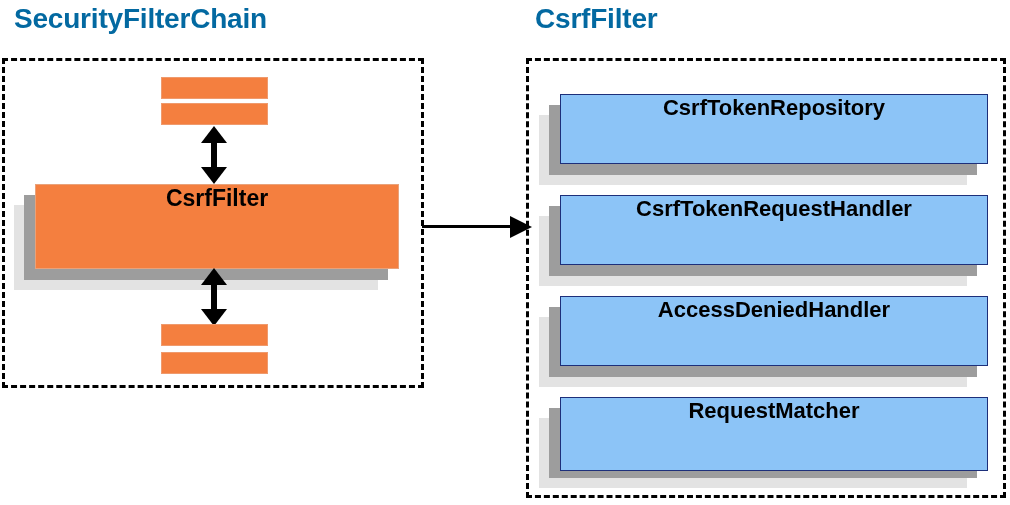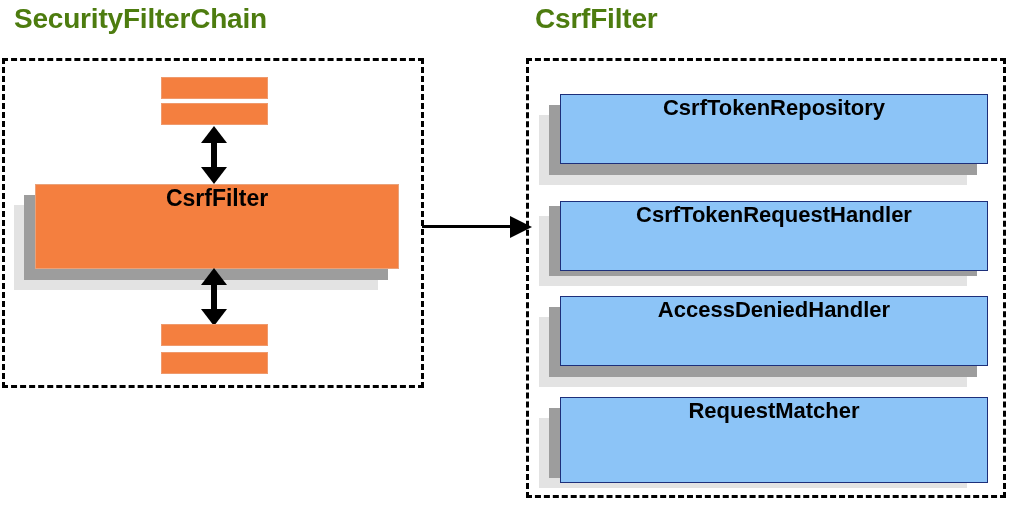--- a/index.html
+++ b/index.html
@@ -18,21 +18,21 @@
     background: #ffffff;
     overflow: hidden;
   }
 
   
   .panel-title {
     position: absolute;
     font-weight: bold;
     font-size: 28px;
     line-height: 30px;
-    color: #4d7c0f;
+    color: #0369a1;
     white-space: nowrap;
     letter-spacing: -0.2px;
   }
   #title-left  { left: 14px;  top: 4px; }
   #title-right { left: 535px; top: 4px; }
 
   
   .group-box {
     position: absolute;
     border: 3px dashed #000000;
@@ -193,34 +193,34 @@
     <div class="layer back" style="width:428px; height:70px;"></div>
     <div class="layer mid" style="width:428px; height:70px;"></div>
     <div class="layer front" style="width:428px; height:70px;">
       <span class="label">CsrfTokenRepository</span>
     </div>
   </div>
 
   <div class="stack blue" style="left:560px; top:195px; width:428px; height:70px;">
     <div class="layer back" style="width:428px; height:70px;"></div>
     <div class="layer mid" style="width:428px; height:70px;"></div>
-    <div class="layer front" style="width:428px; height:70px;margin-top:6px;">
+    <div class="layer front" style="width:428px; height:70px;">
       <span class="label">CsrfTokenRequestHandler</span>
     </div>
   </div>
 
   <div class="stack blue" style="left:560px; top:296px; width:428px; height:64px;">
     <div class="layer back" style="width:428px; height:70px;"></div>
     <div class="layer mid" style="width:428px; height:70px;"></div>
     <div class="layer front" style="width:428px; height:70px;">
       <span class="label">AccessDeniedHandler</span>
     </div>
   </div>
 
   <div class="stack blue" style="left:560px; top:397px; width:428px; height:70px;">
     <div class="layer back" style="width:428px; height:70px;"></div>
     <div class="layer mid" style="width:428px; height:70px;"></div>
-    <div class="layer front" style="width:428px; height:86px;">
+    <div class="layer front" style="width:428px; height:74px;">
       <span class="label">RequestMatcher</span>
     </div>
   </div>
 
 </div>
 
 </body></html>

